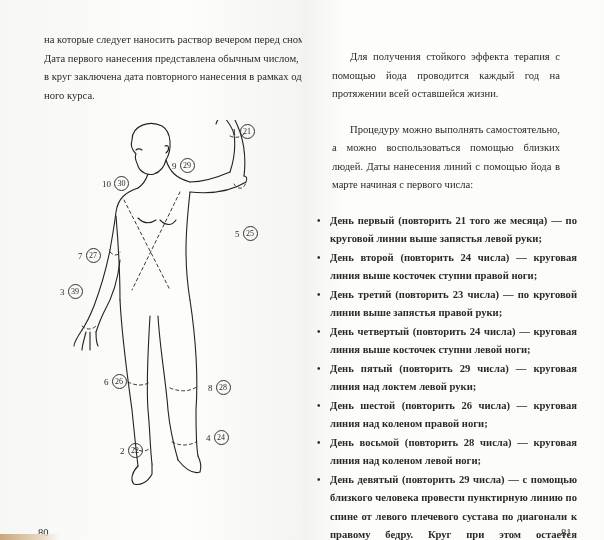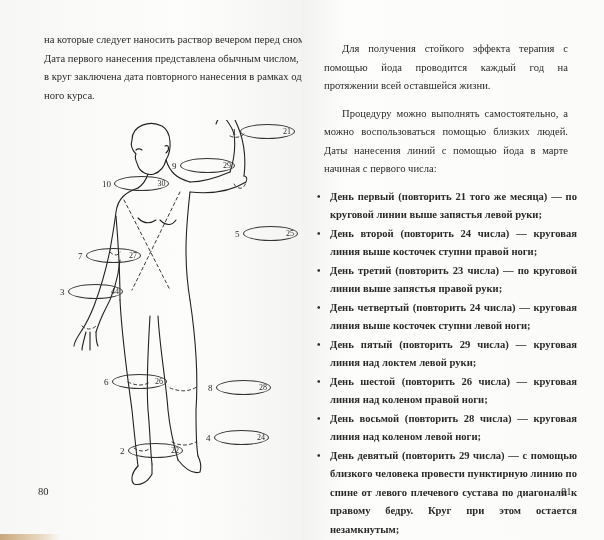--- a/index.html
+++ b/index.html
@@ -15,42 +15,41 @@
   .page-left { left: 0; width: 302px; background: linear-gradient(to right, #f7f7f5 0%, #fdfdfc 60%, #f4f4f2 100%); }
   .page-right { left: 302px; width: 302px; background: linear-gradient(to right, #f2f2f0 0%, #fdfdfc 15%, #fbfbfa 100%); }
   .corner-tint {
     position: absolute; left: 0; bottom: 0; width: 60px; height: 6px;
     background: linear-gradient(to right, #c9a77b, #eadbc4 70%, transparent);
   }
   .text { font-size: 10.6px; line-height: 18.5px; }
   .left-text { position: absolute; left: 44px; top: 31px; width: 262px; white-space: nowrap; overflow: hidden; }
   .left-text .line { display: block; }
   .right-text { position: absolute; left: 315px; top: 31px; width: 262px; }
-  .para { text-align: justify; text-indent: 18px; margin: 9px; }
+  .para { text-align: justify; text-indent: 18px; margin: 17px; }
   .para.nogap { margin-top: 0; }
   ul.days { list-style: none; margin: 0; padding: 0; }
   ul.days li { position: relative; padding-left: 15px; text-align: justify; font-weight: bold; }
   ul.days li::before {
     content: "•"; position: absolute; left: 2px; top: 0; font-size: 10px;
   }
-  .page-num { position: absolute; font-size: 10.6px; top: 486px; }
+  .page-num { position: absolute; font-size: 10.6px; top: 527px; }
   .pn-left { left: 38px; }
   .pn-right { left: 561px; }
 
   .figure { position: absolute; left: 20px; top: 120px; width: 260px; height: 380px; }
   .figure svg { position: absolute; left: 0; top: 0; }
   .label {
     position: absolute; font-size: 9px; display: flex; align-items: center; gap: 3px;
     color: #2a2a2a;
   }
   .circ {
     display: inline-flex; align-items: center; justify-content: center;
     width: 13px; height: 13px; border: 1px solid #333; border-radius: 50%;
     font-size: 8px;
-    padding-left: 40px;
   }
 </style>
 </head>
 <body>
 
 <div class="spread">
 
   <div class="page page-left">
     <div class="left-text text">
       <span class="line">на которые следует наносить раствор вечером перед сном</span>
@@ -122,21 +121,21 @@
       <div class="label" style="left:215px;top:106px;">
         <span>5</span>
         <span class="circ">25</span>
       </div>
       <div class="label" style="left:58px;top:128px;">
         <span>7</span>
         <span class="circ">27</span>
       </div>
       <div class="label" style="left:40px;top:164px;">
         <span>3</span>
-        <span class="circ">44</span>
+        <span class="circ">39</span>
       </div>
       <div class="label" style="left:84px;top:254px;">
         <span>6</span>
         <span class="circ">26</span>
       </div>
       <div class="label" style="left:188px;top:260px;">
         <span>8</span>
         <span class="circ">28</span>
       </div>
       <div class="label" style="left:186px;top:310px;">

